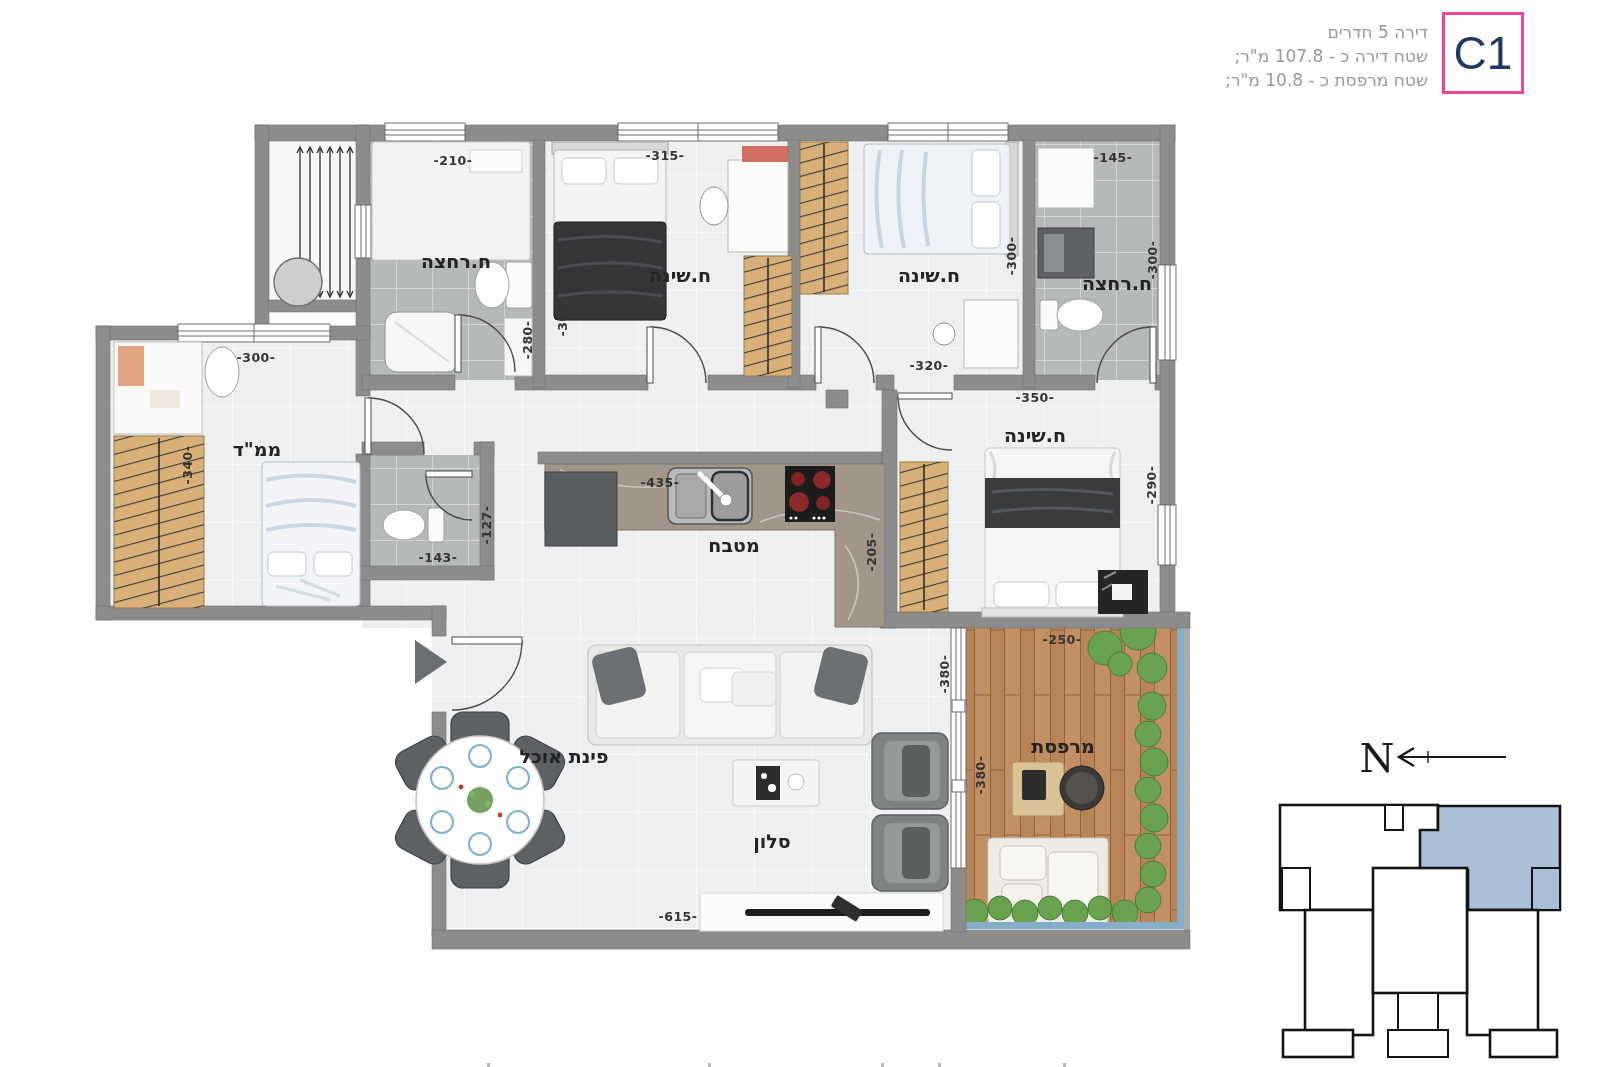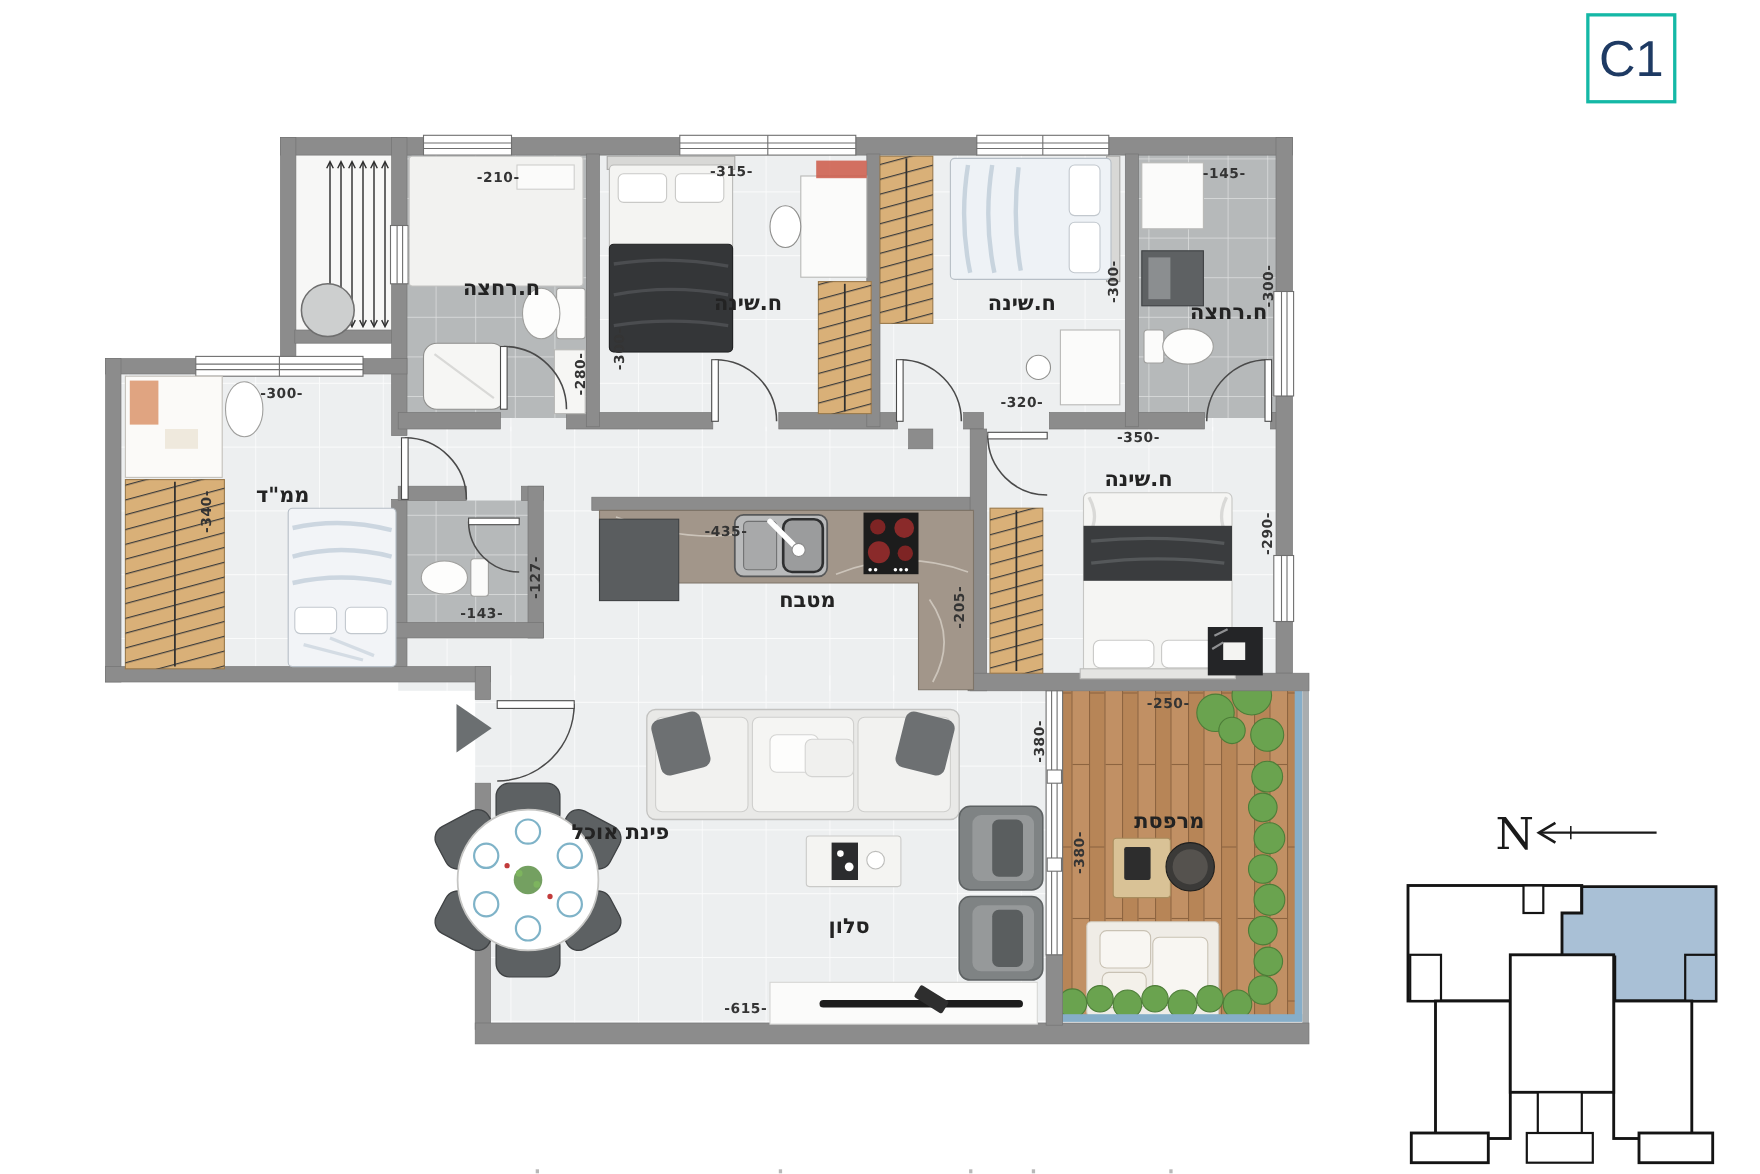--- a/index.html
+++ b/index.html
@@ -1,34 +1,39 @@
 <!DOCTYPE html>
 <html><head>
 <meta charset="utf-8">
 <style>
   html,body{margin:0;padding:0;background:#ffffff;}
   .stage{position:relative;width:1600px;height:1067px;background:#fff;overflow:hidden;
          font-family:"DejaVu Sans","Liberation Sans",sans-serif;}
   .hdr{position:absolute;top:20px;right:172px;text-align:right;direction:rtl;
        color:#97999c;font-size:17px;line-height:24px;}
   .unitbox{position:absolute;top:12px;right:76px;width:76px;height:76px;
-       border:3px solid #14b8a6;color:#1e3a63;font-size:46px;font-weight:400;
+       border:3px solid #ec4899;color:#1e3a63;font-size:46px;font-weight:400;
        display:flex;align-items:center;justify-content:center;
        font-family:"Liberation Sans","DejaVu Sans",sans-serif;}
   svg{position:absolute;left:0;top:0;}
   svg text{font-family:"DejaVu Sans","Liberation Sans",sans-serif;}
   .roomlbl{font-size:19px;font-weight:bold;fill:#232323;}
   .dim{font-size:12.5px;font-weight:bold;fill:#343434;letter-spacing:.5px;}
   .nlbl{font-family:"DejaVu Serif","Liberation Serif",serif;font-size:40px;fill:#1a1a1a;}
 </style>
 </head>
 <body>
 
 <div class="stage">
 
+  <div class="hdr">
+    <div>דירה 5 חדרים</div>
+    <div>שטח דירה כ - 107.8 מ"ר;</div>
+    <div>שטח מרפסת כ - 10.8 מ"ר;</div>
+  </div>
   <div class="unitbox">C1</div>
 
   <svg width="1600" height="1067" viewBox="0 0 1600 1067">
     <defs>
       <pattern id="tileL" width="58" height="58" patternUnits="userSpaceOnUse">
         <path d="M58 0H0V58" fill="none" stroke="#ffffff" stroke-width="1.6" opacity="0.75"></path>
       </pattern>
       <pattern id="tileD" width="36" height="36" patternUnits="userSpaceOnUse">
         <path d="M36 0H0V36" fill="none" stroke="#ffffff" stroke-width="1.3" opacity="0.55"></path>
       </pattern>

